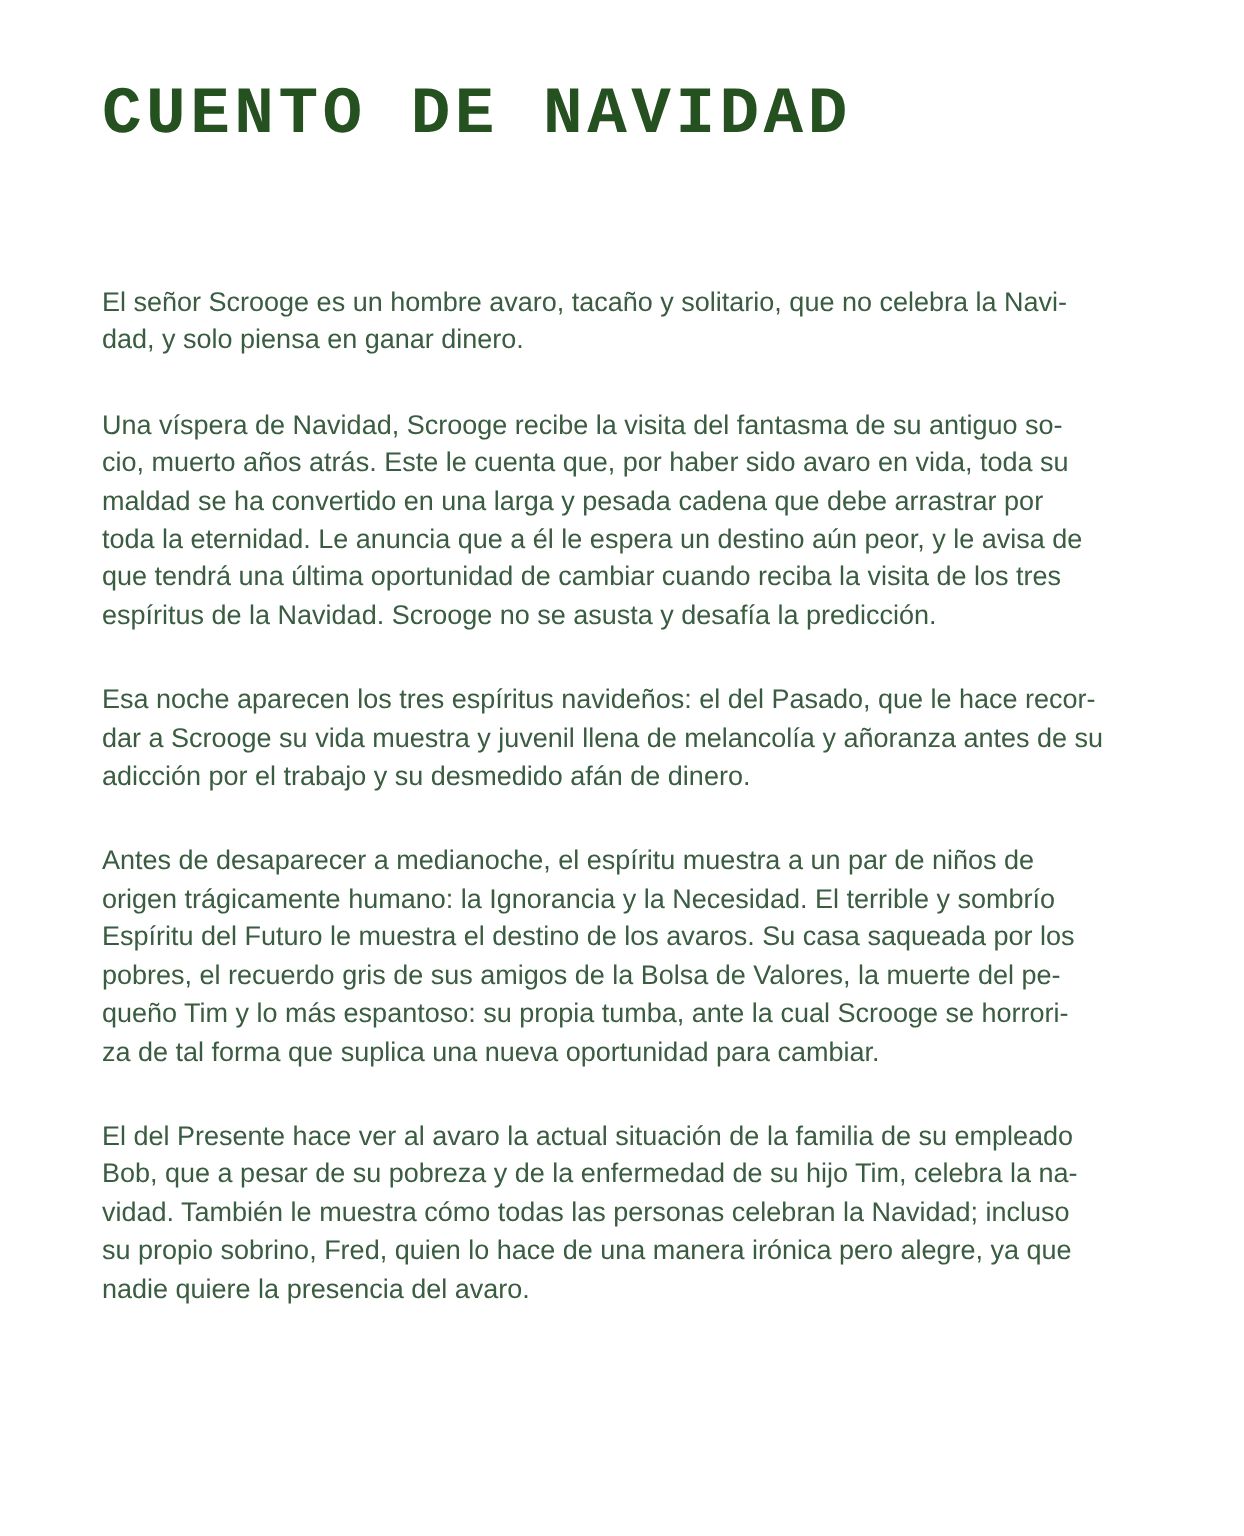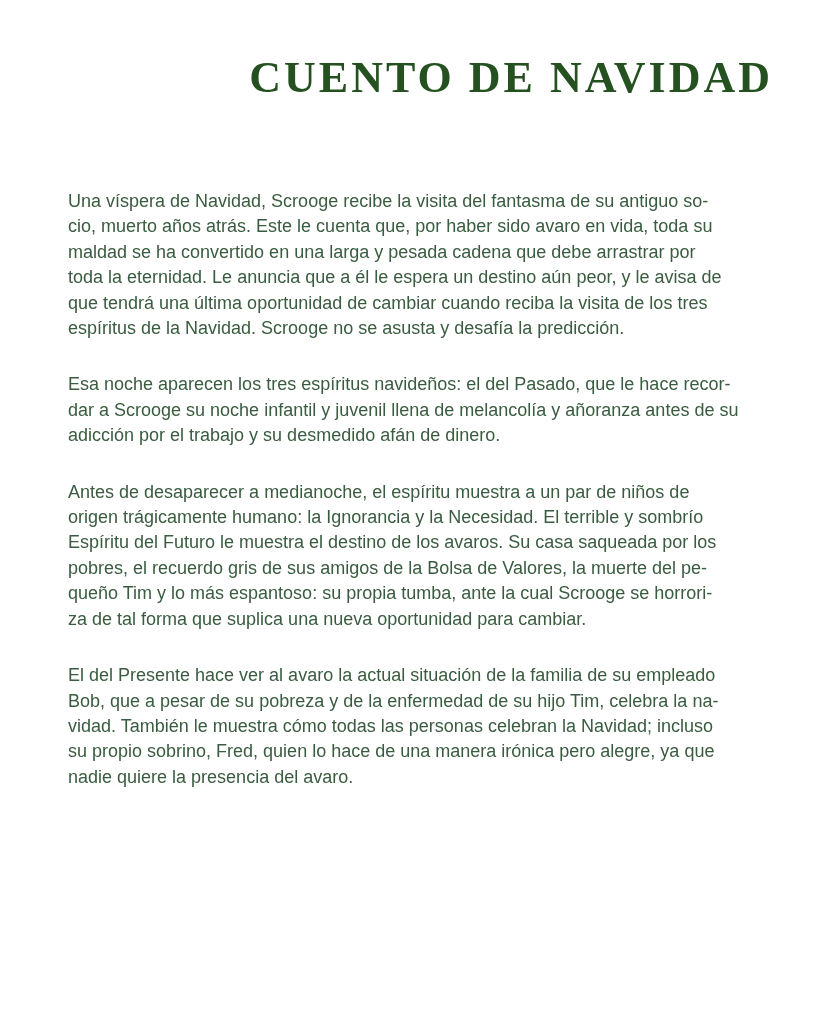--- a/index.html
+++ b/index.html
@@ -19,22 +19,22 @@
     position: relative;
     width: 829px;
     height: 1024px;
     background: var(--bg);
   }
   .title {
     position: absolute;
     top: 52px;
     left: 68px;
     width: 705px;
-    text-align: right;
-    font-family: Liberation Serif, serif;
+    text-align: left;
+    font-family: Liberation Mono, monospace;
     font-weight: 700;
     font-size: 44px;
     letter-spacing: 3px;
     color: var(--title-color);
     white-space: nowrap;
   }
   .body-text {
     position: absolute;
     top: 189px;
     left: 68px;
@@ -50,28 +50,30 @@
   }
   .para:last-child { margin-bottom: 0; }
 </style>
 </head>
 <body>
 
 <div class="page">
   <h1 class="title">CUENTO DE NAVIDAD</h1>
 
   <div class="body-text">
+    <p class="para">El señor Scrooge es un hombre avaro, tacaño y solitario, que no celebra la Navi-
+dad, y solo piensa en ganar dinero.</p>
     <p class="para">Una víspera de Navidad, Scrooge recibe la visita del fantasma de su antiguo so-
 cio, muerto años atrás. Este le cuenta que, por haber sido avaro en vida, toda su
 maldad se ha convertido en una larga y pesada cadena que debe arrastrar por
 toda la eternidad. Le anuncia que a él le espera un destino aún peor, y le avisa de
 que tendrá una última oportunidad de cambiar cuando reciba la visita de los tres
 espíritus de la Navidad. Scrooge no se asusta y desafía la predicción.</p>
     <p class="para">Esa noche aparecen los tres espíritus navideños: el del Pasado, que le hace recor-
-dar a Scrooge su noche infantil y juvenil llena de melancolía y añoranza antes de su
+dar a Scrooge su vida muestra y juvenil llena de melancolía y añoranza antes de su
 adicción por el trabajo y su desmedido afán de dinero.</p>
     <p class="para">Antes de desaparecer a medianoche, el espíritu muestra a un par de niños de
 origen trágicamente humano: la Ignorancia y la Necesidad. El terrible y sombrío
 Espíritu del Futuro le muestra el destino de los avaros. Su casa saqueada por los
 pobres, el recuerdo gris de sus amigos de la Bolsa de Valores, la muerte del pe-
 queño Tim y lo más espantoso: su propia tumba, ante la cual Scrooge se horrori-
 za de tal forma que suplica una nueva oportunidad para cambiar.</p>
     <p class="para">El del Presente hace ver al avaro la actual situación de la familia de su empleado
 Bob, que a pesar de su pobreza y de la enfermedad de su hijo Tim, celebra la na-
 vidad. También le muestra cómo todas las personas celebran la Navidad; incluso

